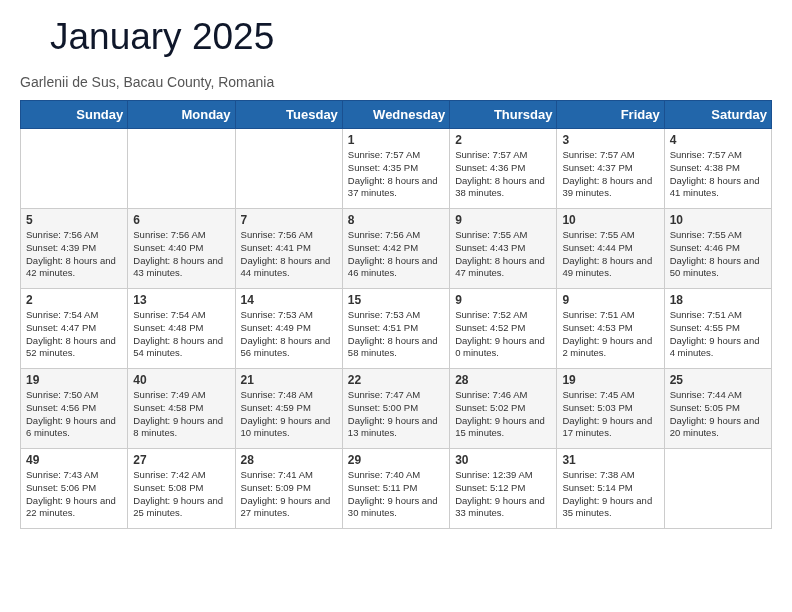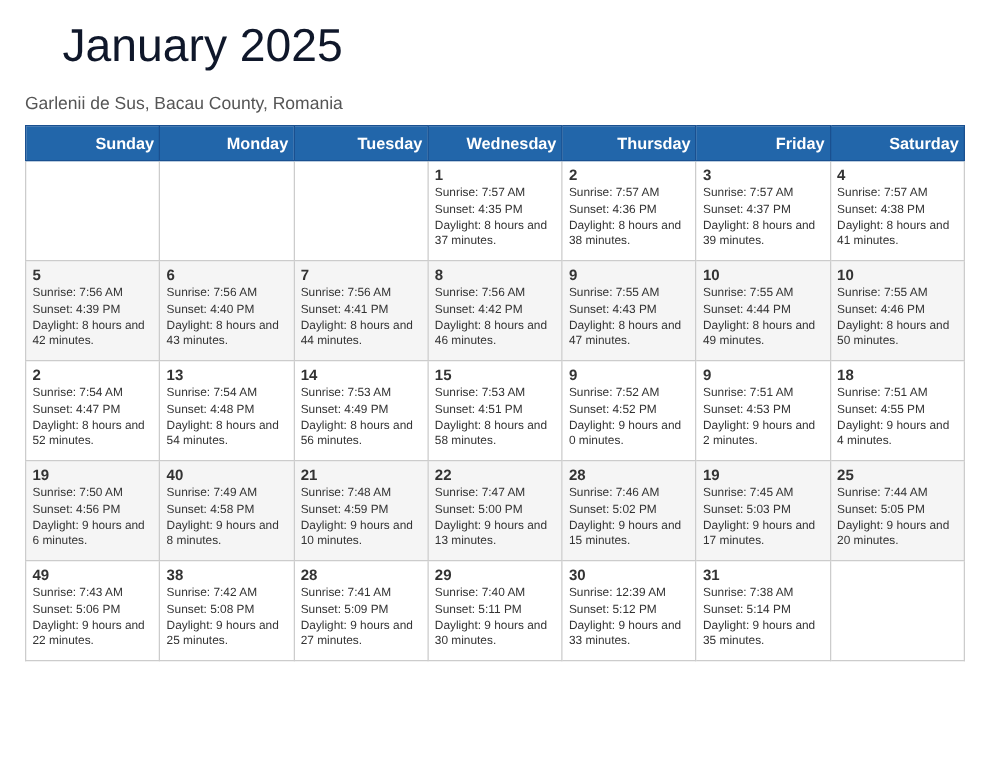--- a/index.html
+++ b/index.html
@@ -278,21 +278,21 @@
           </td>
         </tr>
         <tr>
           <td>
             <span class="day-num">49</span>
             <div class="day-info">Sunrise: 7:43 AM
 Sunset: 5:06 PM
 Daylight: 9 hours and 22 minutes.</div>
           </td>
           <td>
-            <span class="day-num">38</span>
+            <span class="day-num">27</span>
             <div class="day-info">Sunrise: 7:42 AM
 Sunset: 5:08 PM
 Daylight: 9 hours and 25 minutes.</div>
           </td>
           <td>
             <span class="day-num">28</span>
             <div class="day-info">Sunrise: 7:41 AM
 Sunset: 5:09 PM
 Daylight: 9 hours and 27 minutes.</div>
           </td>

